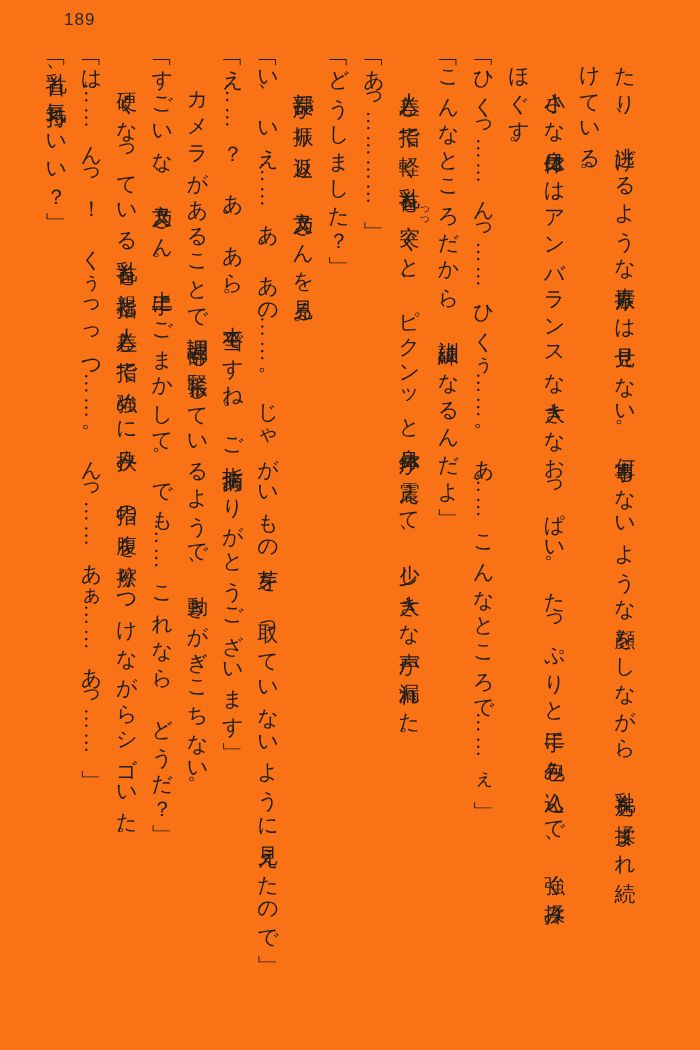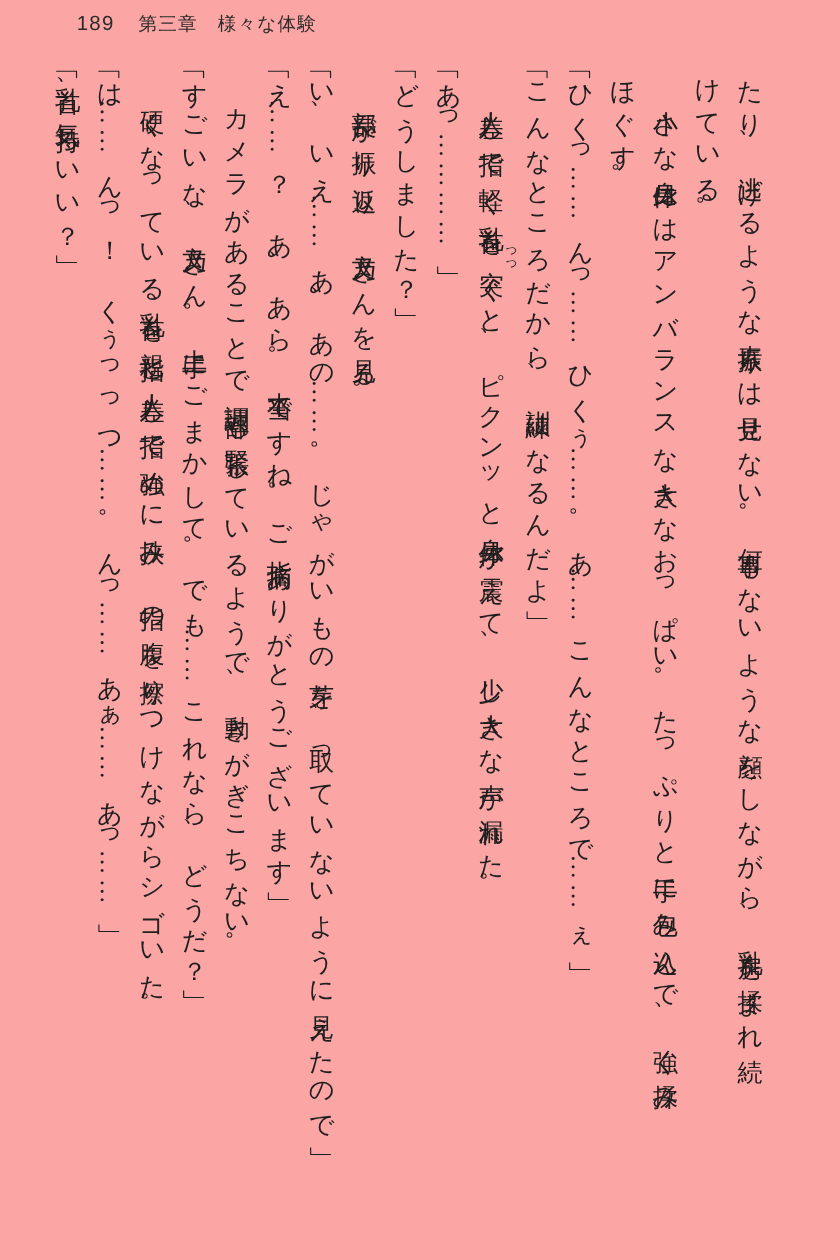--- a/index.html
+++ b/index.html
@@ -1,20 +1,20 @@
 <!DOCTYPE html>
 <html><head>
 <meta charset="utf-8">
 <style>
   html, body { margin: 0; padding: 0; }
   .page {
     position: relative;
     width: 700px;
     height: 1050px;
-    background: #fca5a5;
+    background: #f97316;
     overflow: hidden;
     font-family: "Liberation Serif", "DejaVu Serif", serif;
     color: #1e1e1e;
   }
   .header {
     position: absolute;
     top: 10px;
     left: 64px;
     display: flex;
     align-items: baseline;
@@ -53,21 +53,20 @@
     font-size: 9.5px;
     letter-spacing: 0;
   }
 </style>
 </head>
 <body>
 
 <div class="page">
   <div class="header">
     <span class="page-number">189</span>
-    <span class="chapter-title">第三章　様々な体験</span>
   </div>
   <div class="body-text">
       <p class="line">たり、逃げるような素振りは見せない。何事もないような顔をしながら、乳房を揉まれ続</p>
       <p class="line">けている。</p>
       <p class="line indent">小さな身体にはアンバランスな大きなおっぱい。たっぷりと手に包み込んで、強く揉み</p>
       <p class="line">ほぐす。</p>
       <p class="line">「ひくっ……んっ……ひくぅ……。あ……こんなところで……ぇ」</p>
       <p class="line">「こんなところだから、訓練になるんだよ」</p>
       <p class="line indent">人差し指で軽く乳首を<ruby>突<rt>つつ</rt></ruby>くと、ピクンッと身体が震えて、少し大きな声が漏れた。</p>
       <p class="line">「あっ…………」</p>

